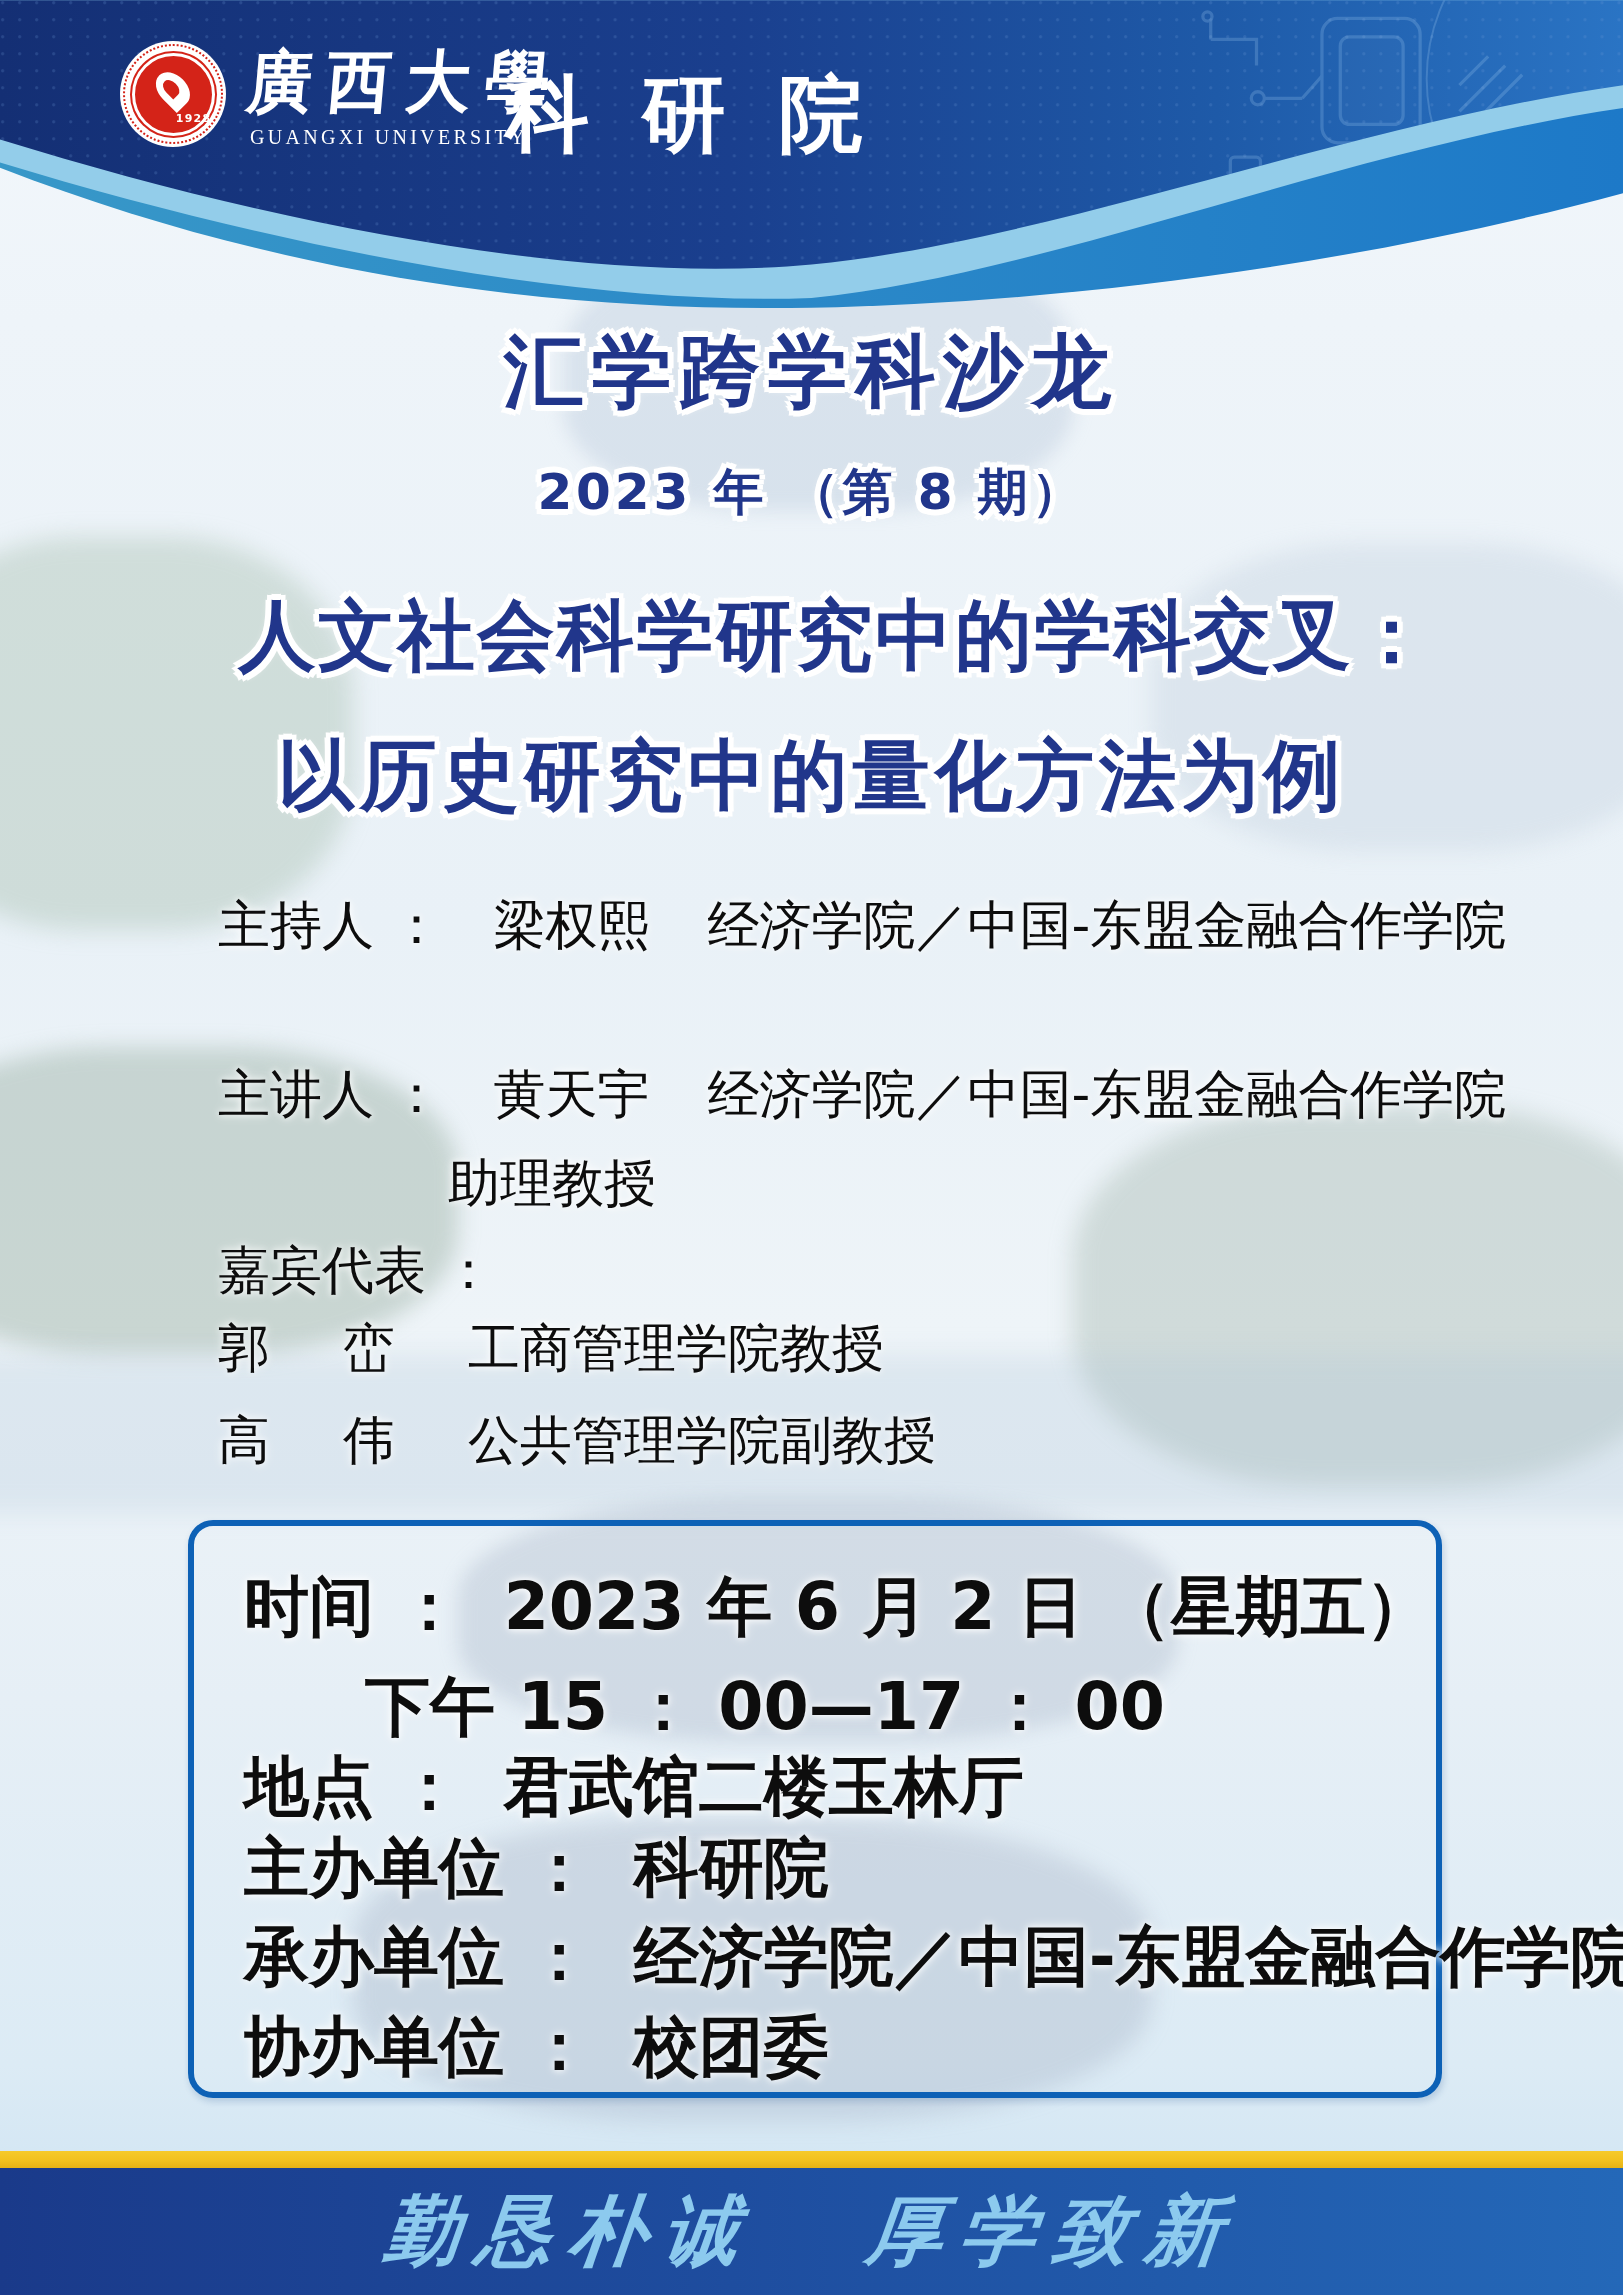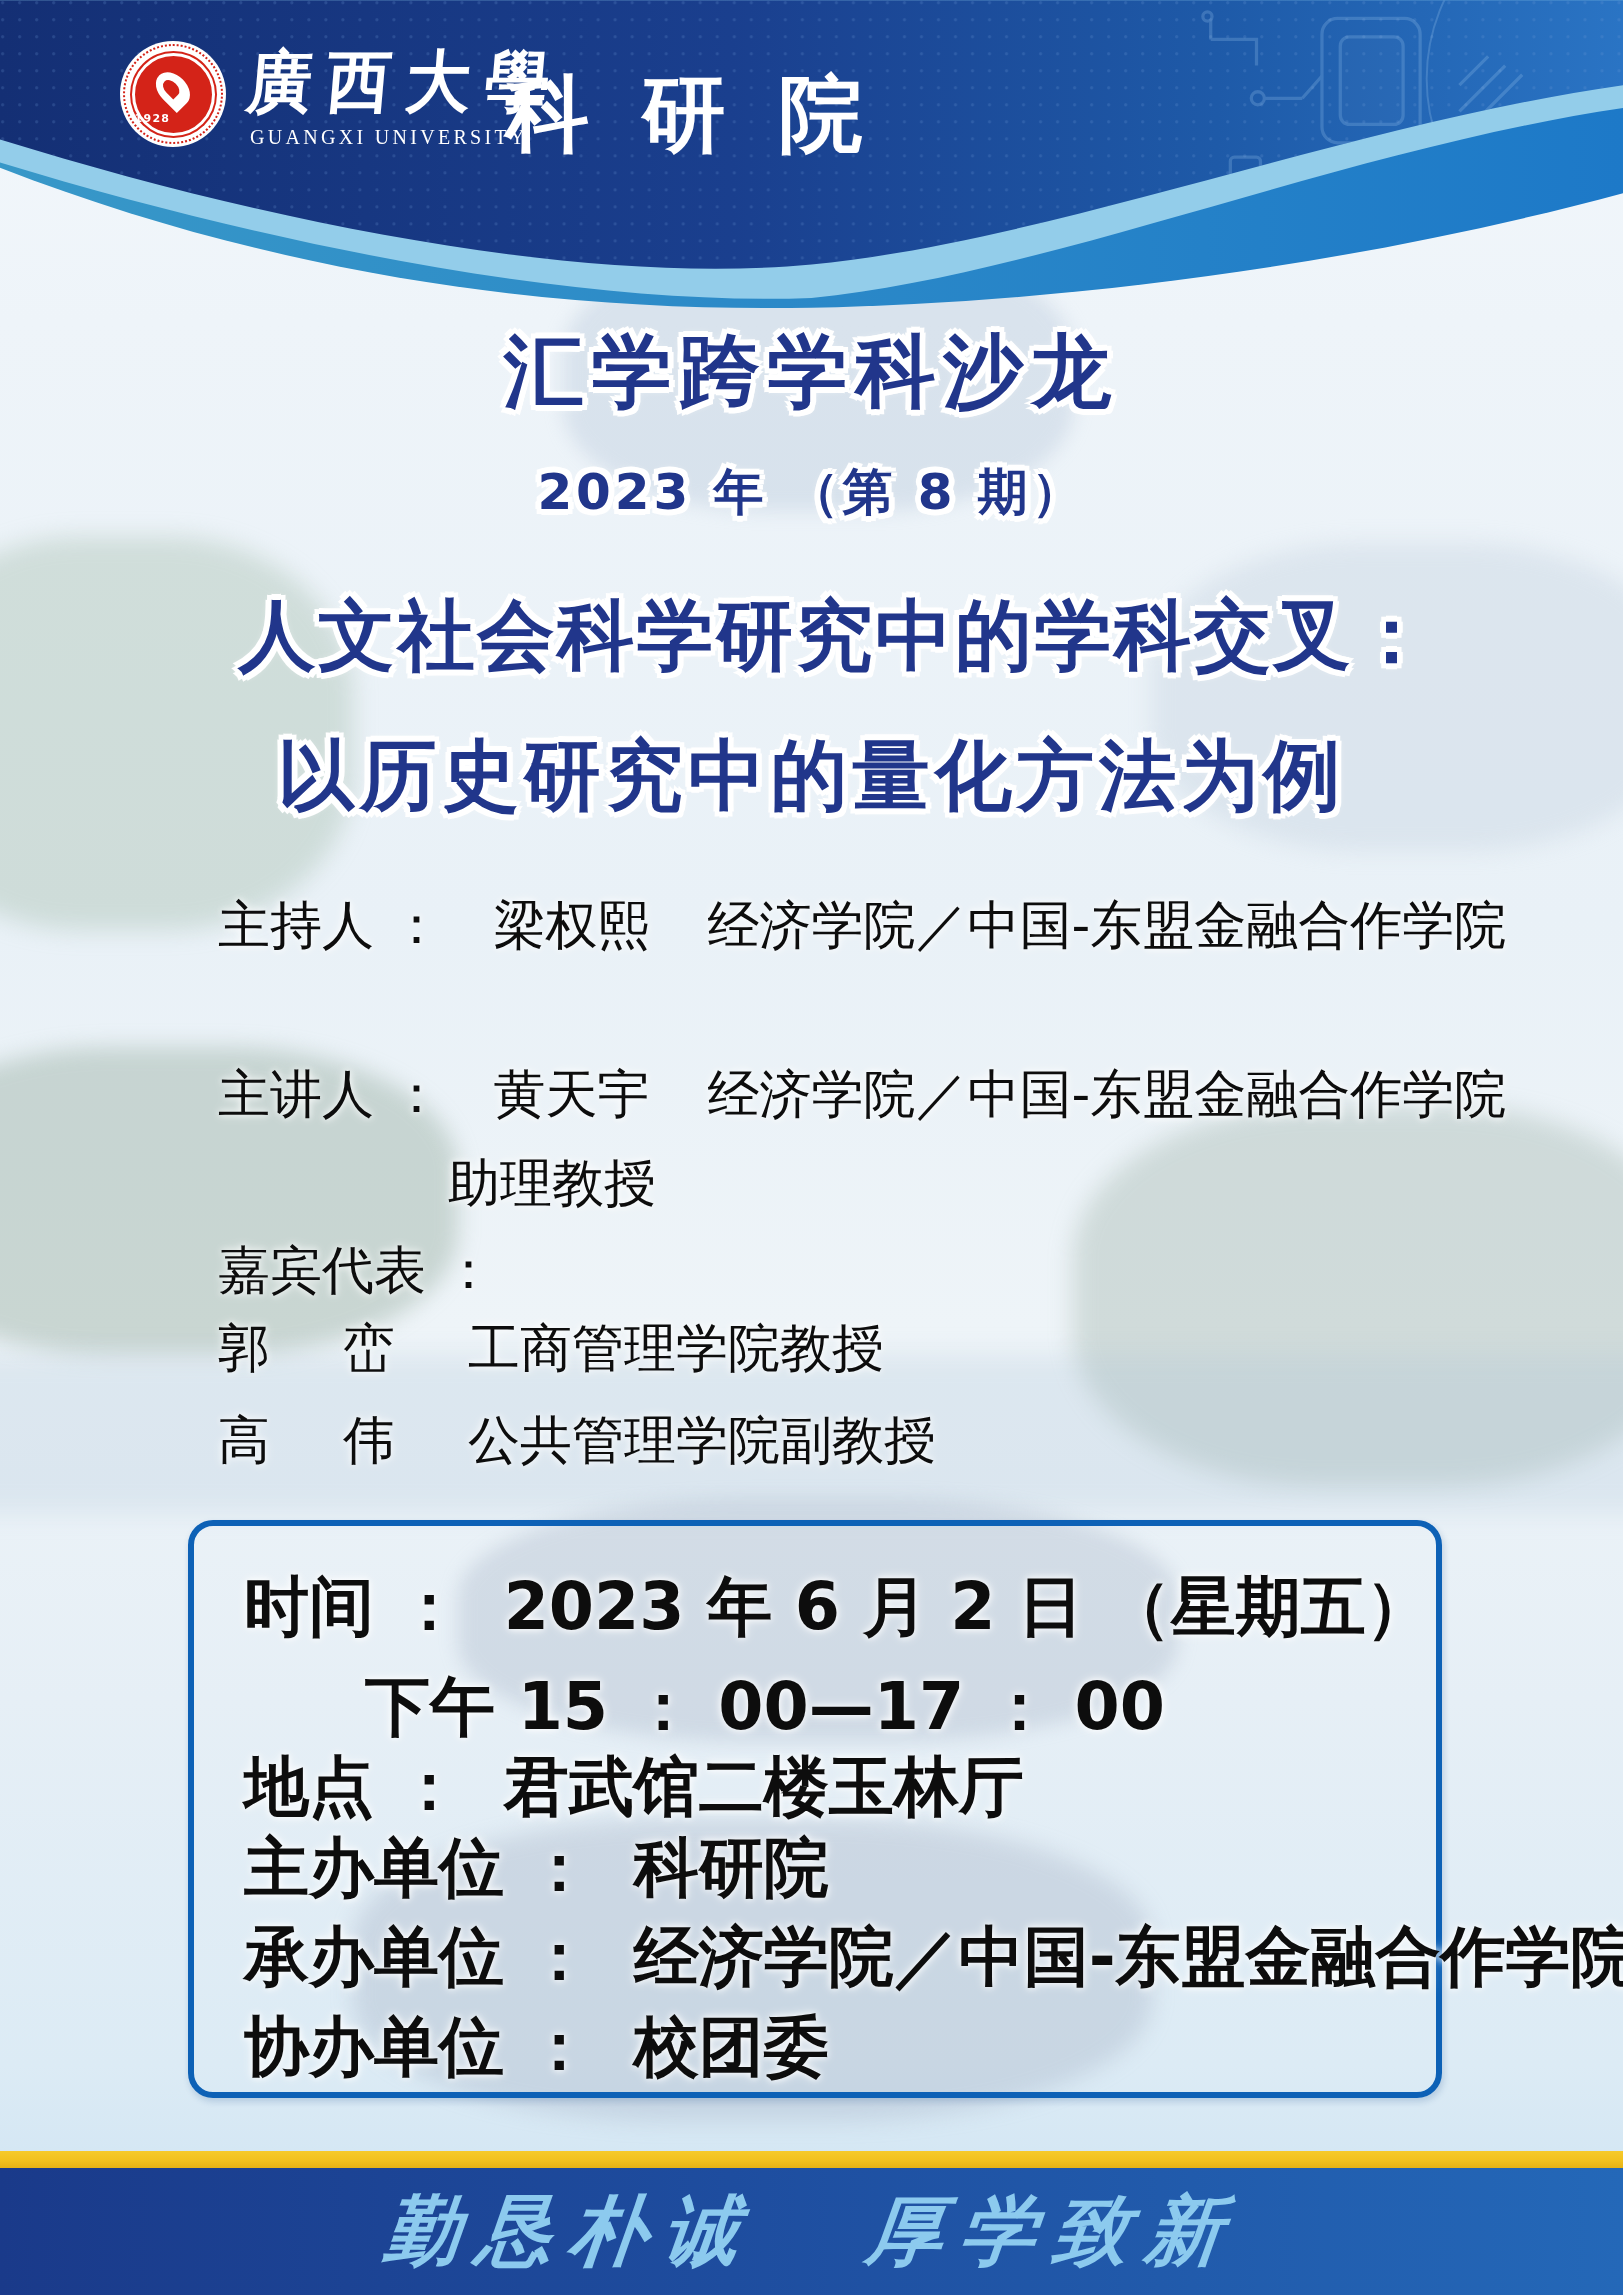--- a/index.html
+++ b/index.html
@@ -15,21 +15,21 @@
   .hdr-logo{position:absolute;left:120px;top:41px;width:106px;height:106px;z-index:4;
     background:#ffffff;border-radius:50%;display:flex;align-items:center;justify-content:center;}
   .seal-orn{position:absolute;inset:3.3px;border:2.6px dotted var(--c-seal_red,#d42318);border-radius:50%;}
   .seal-inner{position:relative;width:77px;height:77px;border-radius:50%;
     background:var(--c-seal_red,#d42318);border:3.3px solid #ffffff;box-shadow:0 0 0 2px var(--c-seal_red,#d42318);
     display:flex;align-items:center;justify-content:center;}
   .flame{position:relative;width:27.5px;height:39px;background:#ffffff;
     border-radius:50% 50% 50% 0;transform:rotate(-45deg);margin-bottom:9.2px;}
   .flame:after{content:"";position:absolute;left:6.5px;top:7.9px;width:13px;height:19.6px;
     background:var(--c-seal_red,#d42318);border-radius:50% 50% 50% 0;}
-  .seal-year{position:absolute;bottom:7.9px;left:0;right:0;text-align:left;
+  .seal-year{position:absolute;bottom:7.9px;left:0;right:0;text-align:right;
     color:#ffffff;font-size:11px;font-weight:bold;letter-spacing:1.3px;}
   .hdr-zh{position:absolute;left:247px;top:38px;z-index:4;color:#ffffff;
     font-family:"DejaVu Serif","Liberation Serif",serif;
     font-size:65px;font-weight:bold;letter-spacing:14.4px;white-space:nowrap;
     transform:skewX(-5deg) scaleY(1.04);}
   .hdr-en{position:absolute;left:250px;top:126px;z-index:4;color:#ffffff;
     font-family:"Liberation Serif","DejaVu Serif",serif;
     font-size:20px;letter-spacing:3.3px;white-space:nowrap;}
   .hdr-office{position:absolute;left:505px;top:58px;z-index:4;color:#ffffff;
     font-size:84px;font-weight:bold;letter-spacing:11.8px;white-space:nowrap;}

